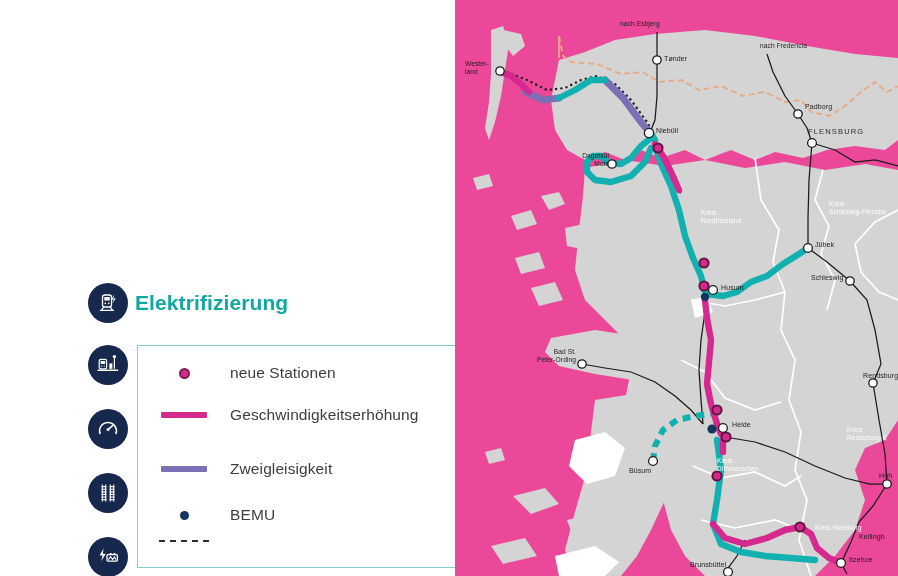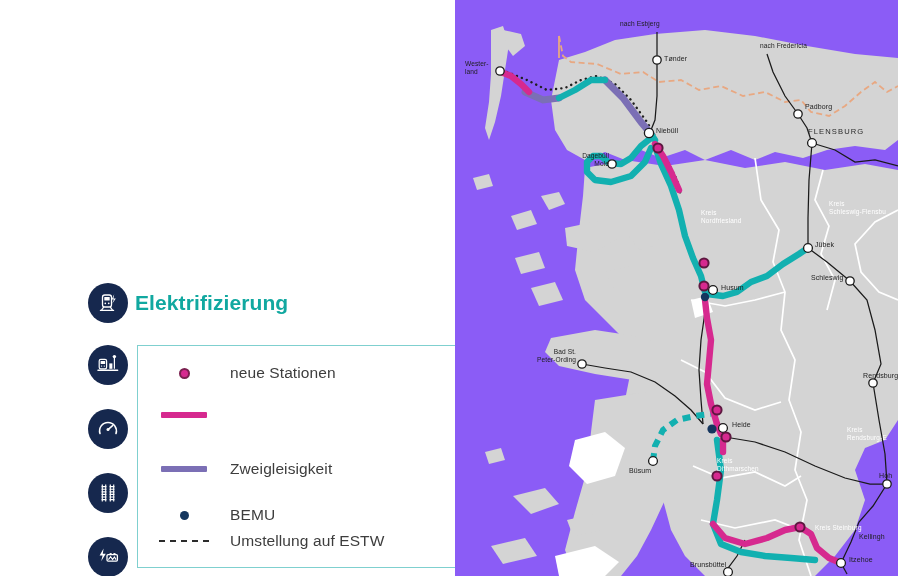--- a/index.html
+++ b/index.html
@@ -64,21 +64,21 @@
     background:#14365e;
   }
   .swatch{width:46px;height:6px;border-radius:1px;}
   .swatch.pink{background:#d6298f;}
   .swatch.purple{background:#7b6fb5;}
   .dashed{
     width:50px;height:0;border-top:2.6px dashed #2b2b2b;
   }
 
   
-  .map{position:absolute;left:455px;top:0;width:443px;height:576px;overflow:hidden;background:#8b5cf6;}
+  .map{position:absolute;left:455px;top:0;width:443px;height:576px;overflow:hidden;background:#ec4899;}
   .map svg{display:block;}
 
   .mlabel{
     position:absolute;font-size:6.6px;color:#1d1d1d;white-space:nowrap;letter-spacing:.1px;
     line-height:1.15;
   }
   .mlabel.city{font-size:7px;}
   .mlabel.big{font-size:7.6px;letter-spacing:1.1px;color:#2a2a2a;}
   .mlabel.kreis{color:#ffffff;font-size:6.4px;line-height:1.2;letter-spacing:.2px;}
 </style>
@@ -160,41 +160,41 @@
         <div class="marker">
           <span class="dot-station"></span>
         </div>
         <div class="lbl">neue Stationen</div>
       </div>
 
       <div class="legend-row" style="top:48px;">
         <div class="marker">
           <span class="swatch pink"></span>
         </div>
+        <div class="lbl">Geschwindigkeitserhöhung</div>
       </div>
 
       <div class="legend-row" style="top:102px;">
         <div class="marker">
           <span class="swatch purple"></span>
         </div>
         <div class="lbl">Zweigleisigkeit</div>
       </div>
 
       <div class="legend-row" style="top:148px;">
         <div class="marker">
           <span class="dot-bemu"></span>
         </div>
         <div class="lbl">BEMU</div>
       </div>
 
       <div class="legend-row" style="top:174px;">
         <div class="marker">
           <span class="dashed"></span>
         </div>
-        <div class="lbl">Umstellung auf ESTW</div>
       </div>
 
     </div>
   </div>
 
   <div class="map">
     <svg width="443" height="576" viewBox="0 0 443 576">
 
       <g>
 

